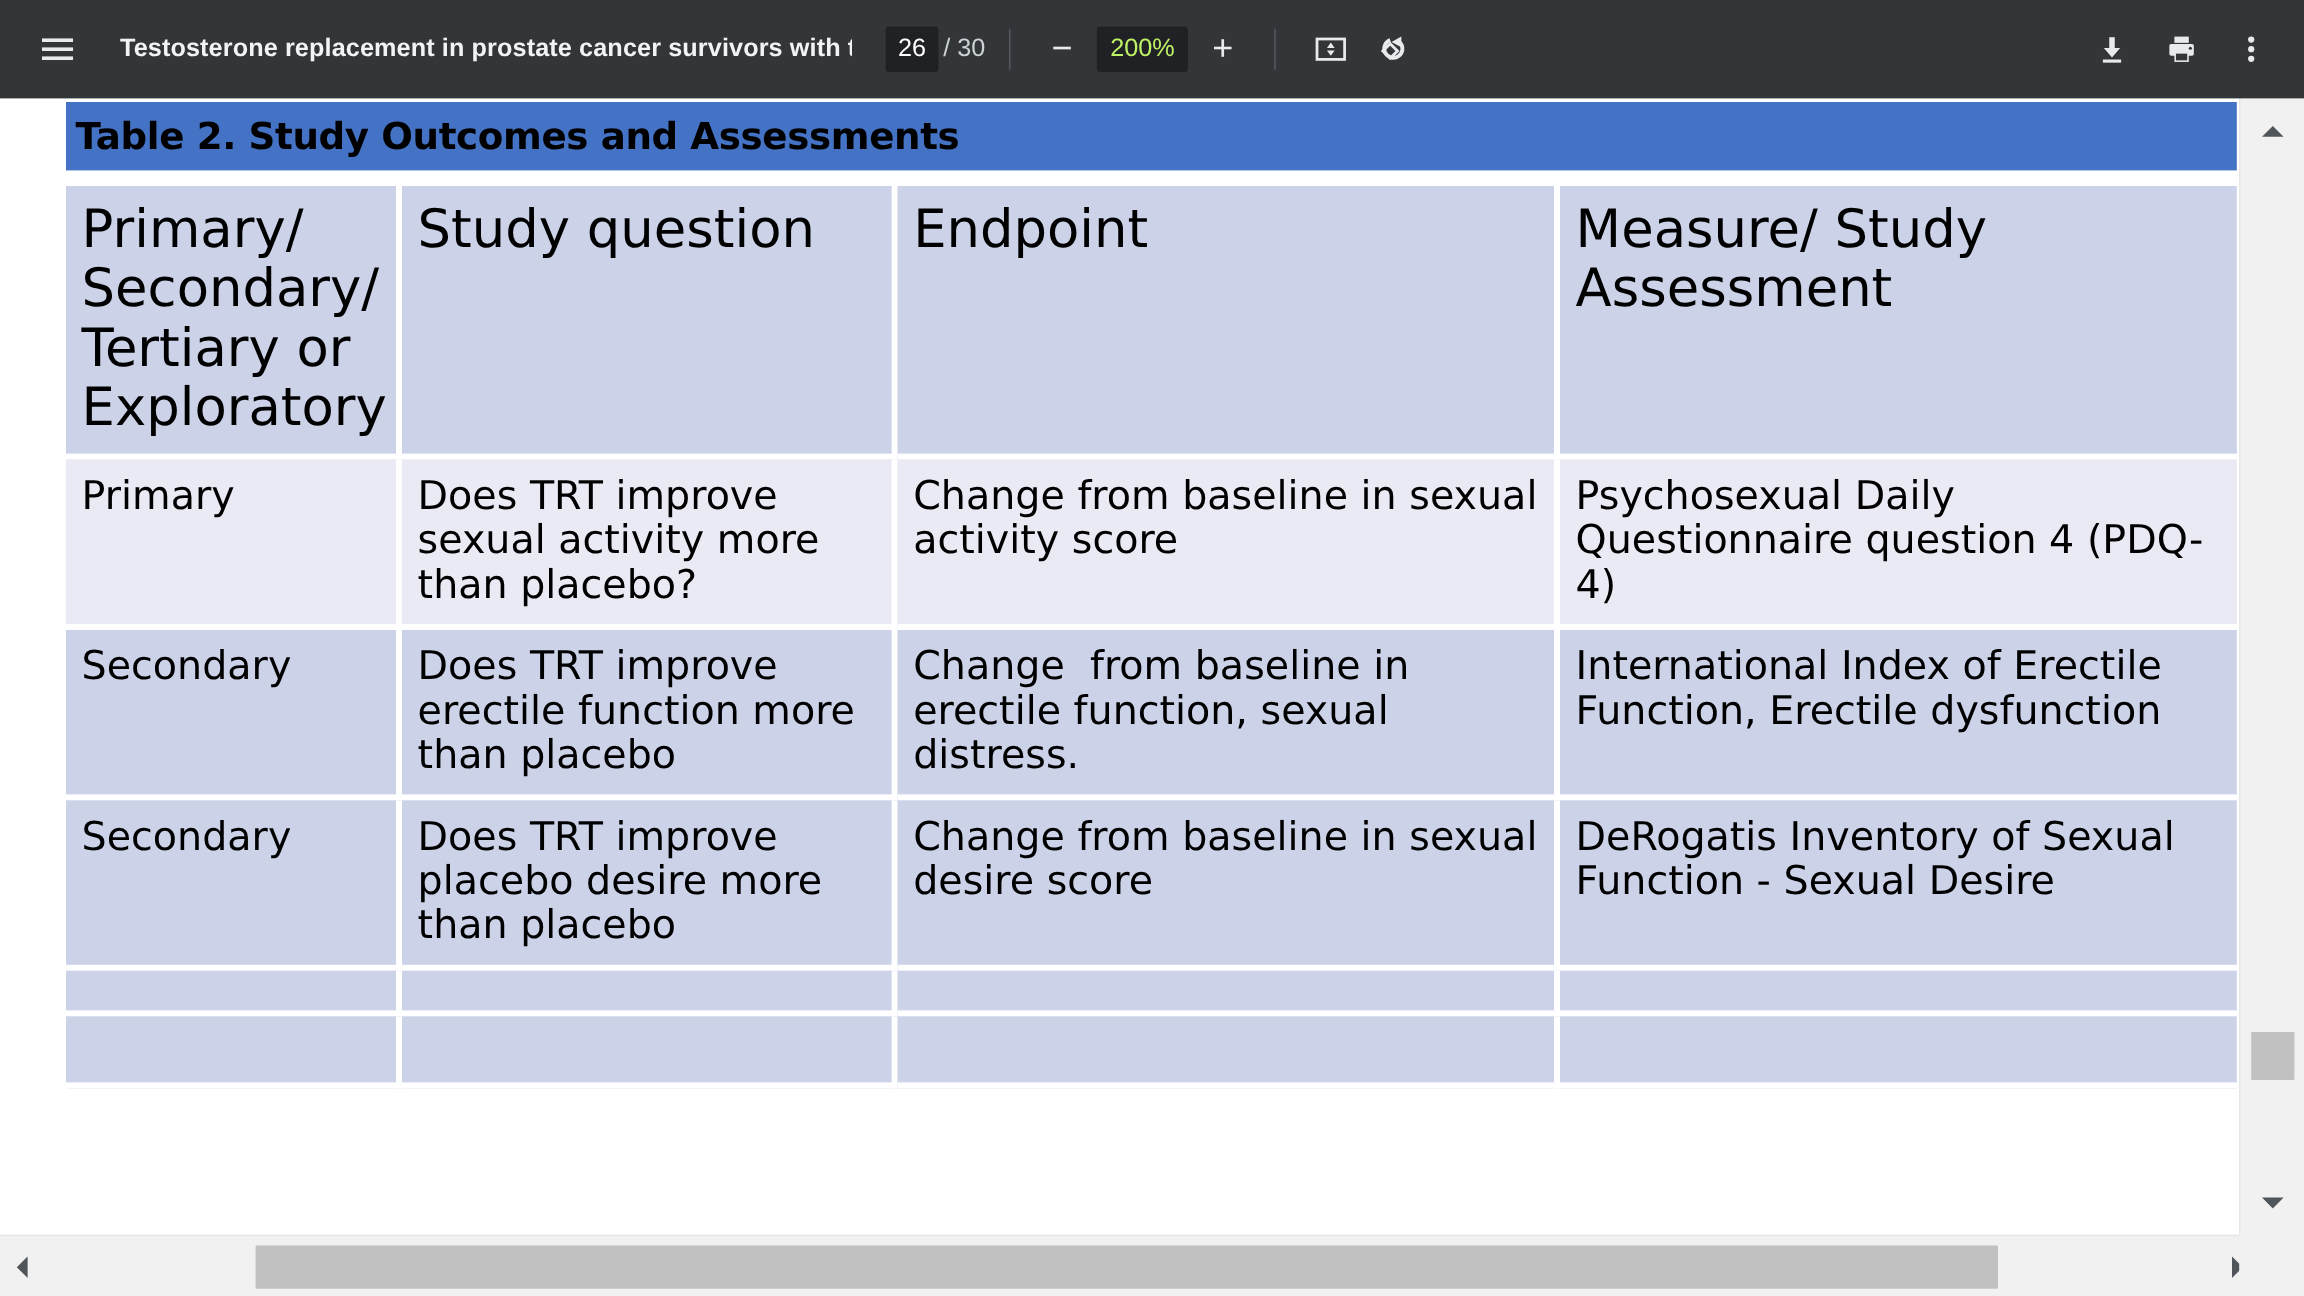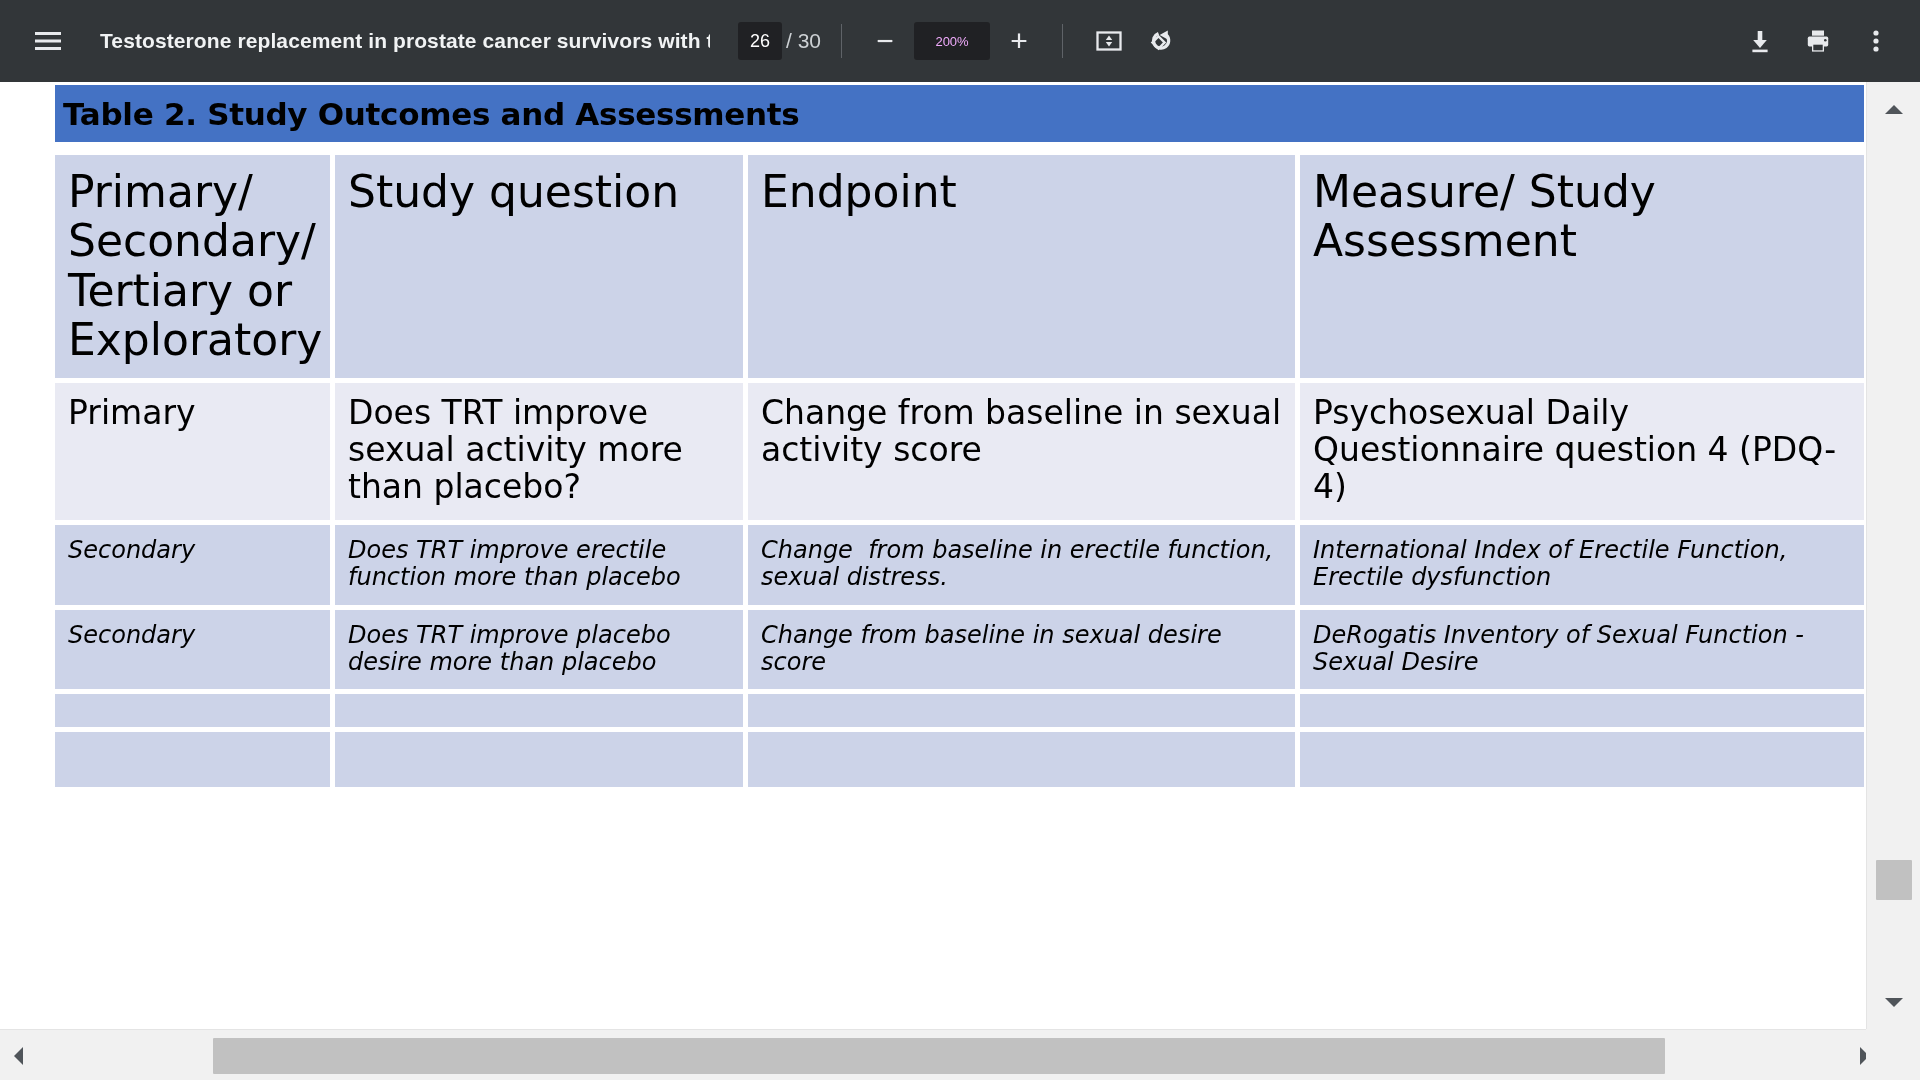--- a/index.html
+++ b/index.html
@@ -48,40 +48,40 @@
     white-space: nowrap;
   }
   #page-number-input {
     background: #202124;
     color: #ffffff;
     border: none;
     border-radius: 3px;
     width: 44px; height: 38px;
     text-align: center;
     font-family: "Liberation Sans", sans-serif;
-    font-size: 18px;
+    font-size: 21px;
     padding: 0;
   }
   #page-count { margin-left: 4px; color: #cdd1d4; font-size: 21px; }
 
   .tb-divider {
     width: 1px; height: 34px;
     background: #5f6368;
     margin: 0 20px;
     flex: 0 0 auto;
   }
 
   #zoom-group { display: flex; align-items: center; }
   #zoom-level {
     background: #202124;
-    color: #f0abfc;
+    color: #bef264;
     border-radius: 3px;
     height: 38px; min-width: 76px;
     display: flex; align-items: center; justify-content: center;
-    font-size: 13px;
+    font-size: 21px;
     margin: 0 6px;
     padding: 0 8px;
   }
   .zoom-pm {
     width: 46px; height: 46px;
     display: flex; align-items: center; justify-content: center;
     font-size: 30px; line-height: 1;
     color: #e8eaed;
     cursor: pointer;
     user-select: none;
@@ -149,21 +149,21 @@
   #outcomes-table td:last-child, #outcomes-table th:last-child {
     border-right: none;
   }
   .col-1 { width: 280px; }
   .col-2 { width: 413px; }
   .col-3 { width: 552px; }
   .col-4 { width: 564px; }
 
   .row-header td { background: #ccd3e8; font-size: 44px; line-height: 1.29; }
   .row-light  td { background: #e9eaf3; font-size: 33px; line-height: 1.33; margin-top: 36px; }
-  .row-dark   td { background: #ccd3e8; font-size: 24px; line-height: 1.33; font-style: italic; }
+  .row-dark   td { background: #ccd3e8; font-size: 33px; line-height: 1.33; }
 
   .cell-text { white-space: pre-wrap; }
 
   
   #v-scrollbar {
     position: absolute;
     top: 82px; right: 0;
     width: 54px; height: 947px;
     background: #f1f1f1;
     border-left: 1px solid #e4e4e4;

